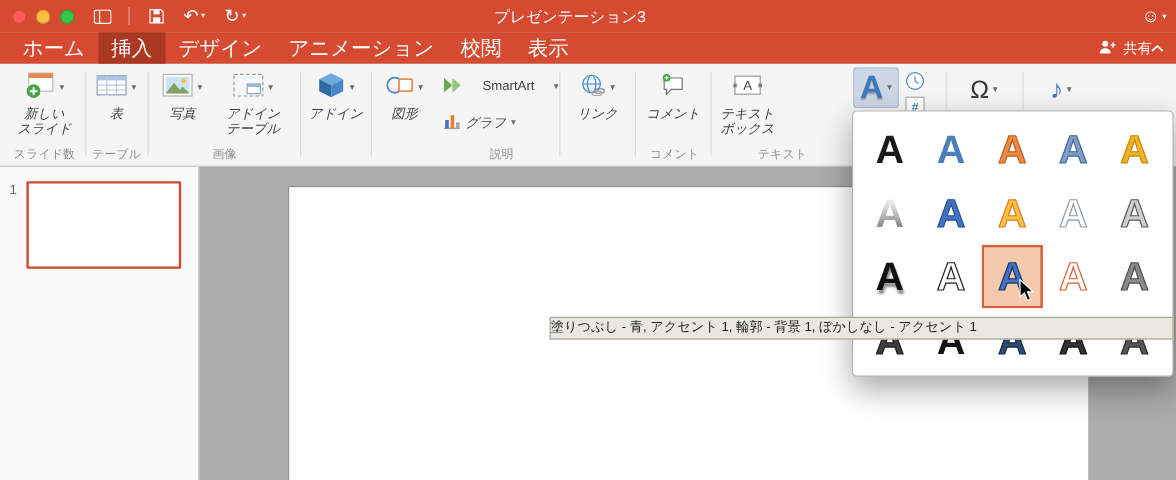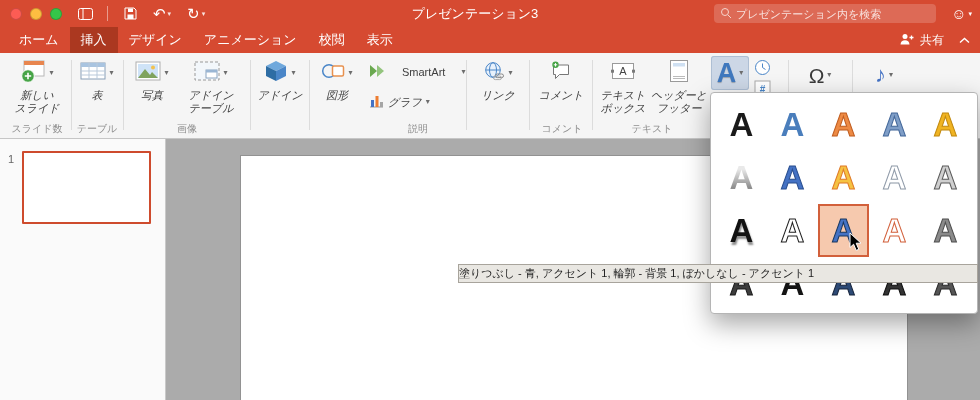--- a/index.html
+++ b/index.html
@@ -20,23 +20,23 @@
   .tb-title{position:absolute;left:250px;right:280px;text-align:center;color:#fff;font-size:13px;pointer-events:none;}
   .searchbox{position:absolute;right:44px;top:4px;width:222px;height:19px;background:rgba(255,255,255,.18);border-radius:4px;display:flex;align-items:center;padding:0 6px;gap:4px;}
   .searchbox input{flex:1;background:transparent;border:none;outline:none;font-size:11px;color:#fff;font-family:inherit;}
   .searchbox input::placeholder{color:rgba(255,255,255,.8);}
   .smiley{position:absolute;right:8px;top:5px;color:#fff;font-size:15px;display:flex;align-items:center;gap:2px;}
   .smiley .mini{font-size:7px;}
 
   
   .tabbar{position:absolute;left:0;top:27px;width:980px;height:26px;background:#d64a31;display:flex;align-items:stretch;z-index:3;}
   .tab-list{display:flex;margin-left:8px;}
-  .tab{display:flex;align-items:center;padding:0 11px;color:#fff;font-size:13px;cursor:default;}
+  .tab{display:flex;align-items:center;padding:0 11px;color:#fff;font-size:17px;cursor:default;}
   .tab.active{background:#ab3820;}
-  .share{position:absolute;right:36px;top:0;height:26px;display:flex;align-items:center;gap:5px;color:#fff;font-size:12px;}
+  .share{position:absolute;right:20px;top:0;height:26px;display:flex;align-items:center;gap:5px;color:#fff;font-size:12px;}
   .collapse{position:absolute;right:10px;top:0;height:26px;display:flex;align-items:center;}
 
   
   .ribbon{position:absolute;left:0;top:53px;width:980px;height:86px;background:#f5f5f5;border-bottom:1px solid #c6c6c6;z-index:2;}
   .rbtn{position:absolute;top:4px;display:flex;flex-direction:column;align-items:center;cursor:default;}
   .ricon-row{display:flex;align-items:center;justify-content:center;gap:3px;height:32px;}
   .rlabel{font-size:11px;color:#404040;line-height:13px;text-align:center;white-space:nowrap;font-style:italic;}
   .chev{font-size:8px;color:#6d6d6d;line-height:1;}
   .rrow{position:absolute;display:flex;align-items:center;gap:4px;height:26px;font-size:11px;color:#404040;cursor:default;}
   .rgroup{position:absolute;top:69px;font-size:10px;color:#8f8f8f;text-align:center;white-space:nowrap;}
@@ -85,29 +85,20 @@
     <span class="tb-icon">
       <svg width="13" height="13">
           <path d="M1 1h9l2 2v9H1z" fill="none" stroke="#fff"></path>
           <rect x="3.5" y="7.5" width="6" height="4.5" fill="#fff"></rect>
           <rect x="4" y="1.5" width="5" height="3.5" fill="#fff"></rect>
         </svg>
     </span>
     <span class="tb-icon">↶<span class="mini">▾</span></span>
     <span class="tb-icon">↻<span class="mini">▾</span></span>
     <div class="tb-title">プレゼンテーション3</div>
-    <div class="searchbox">
-      <span>
-        <svg width="12" height="12">
-            <circle cx="5" cy="5" r="3.5" fill="none" stroke="#f6d4cc"></circle>
-            <line x1="8" y1="8" x2="11" y2="11" stroke="#f6d4cc"></line>
-          </svg>
-      </span>
-      <input placeholder="プレゼンテーション内を検索" style="">
-    </div>
     <div class="smiley">☺<span class="mini">▾</span></div>
   </div>
 
   <div class="tabbar">
     <div class="tab-list">
         <div class="tab">ホーム</div>
         <div class="tab active">挿入</div>
         <div class="tab">デザイン</div>
         <div class="tab">アニメーション</div>
         <div class="tab">校閲</div>
@@ -289,34 +280,20 @@
               <rect x="0" y="8.7" width="3" height="3" fill="#7a7a7a"></rect>
               <rect x="21" y="8.7" width="3" height="3" fill="#7a7a7a"></rect>
               <text x="12" y="14" font-size="11" text-anchor="middle" fill="#444">A</text>
             </svg>
         </span>
       </div>
       <div class="rlabel">テキスト</div>
       <div class="rlabel">ボックス</div>
     </div>
 
-    <div class="rbtn" style="left:651px;width:56px;">
-      <div class="ricon-row">
-        <span>
-          <svg width="20" height="24">
-              <rect x="1.5" y="1.5" width="17" height="21" fill="#fff" stroke="#9a9a9a"></rect>
-              <rect x="4" y="4" width="12" height="3.5" fill="#cfe0f2"></rect>
-              <line x1="4" y1="17.5" x2="16" y2="17.5" stroke="#bbb"></line>
-              <line x1="4" y1="19.5" x2="16" y2="19.5" stroke="#bbb"></line>
-            </svg>
-        </span>
-      </div>
-      <div class="rlabel">ヘッダーと</div>
-      <div class="rlabel">フッター</div>
-    </div>
 
     <div class="rbtn active-tool" style="left:711px;width:38px;top:3px;height:34px;justify-content:center;">
       <div class="ricon-row">
         <span class="wordart-a">A</span>
         <span class="chev">▾</span>
       </div>
     </div>
 
     <div class="small-icon" style="left:754px;top:6px;">
       <span>

